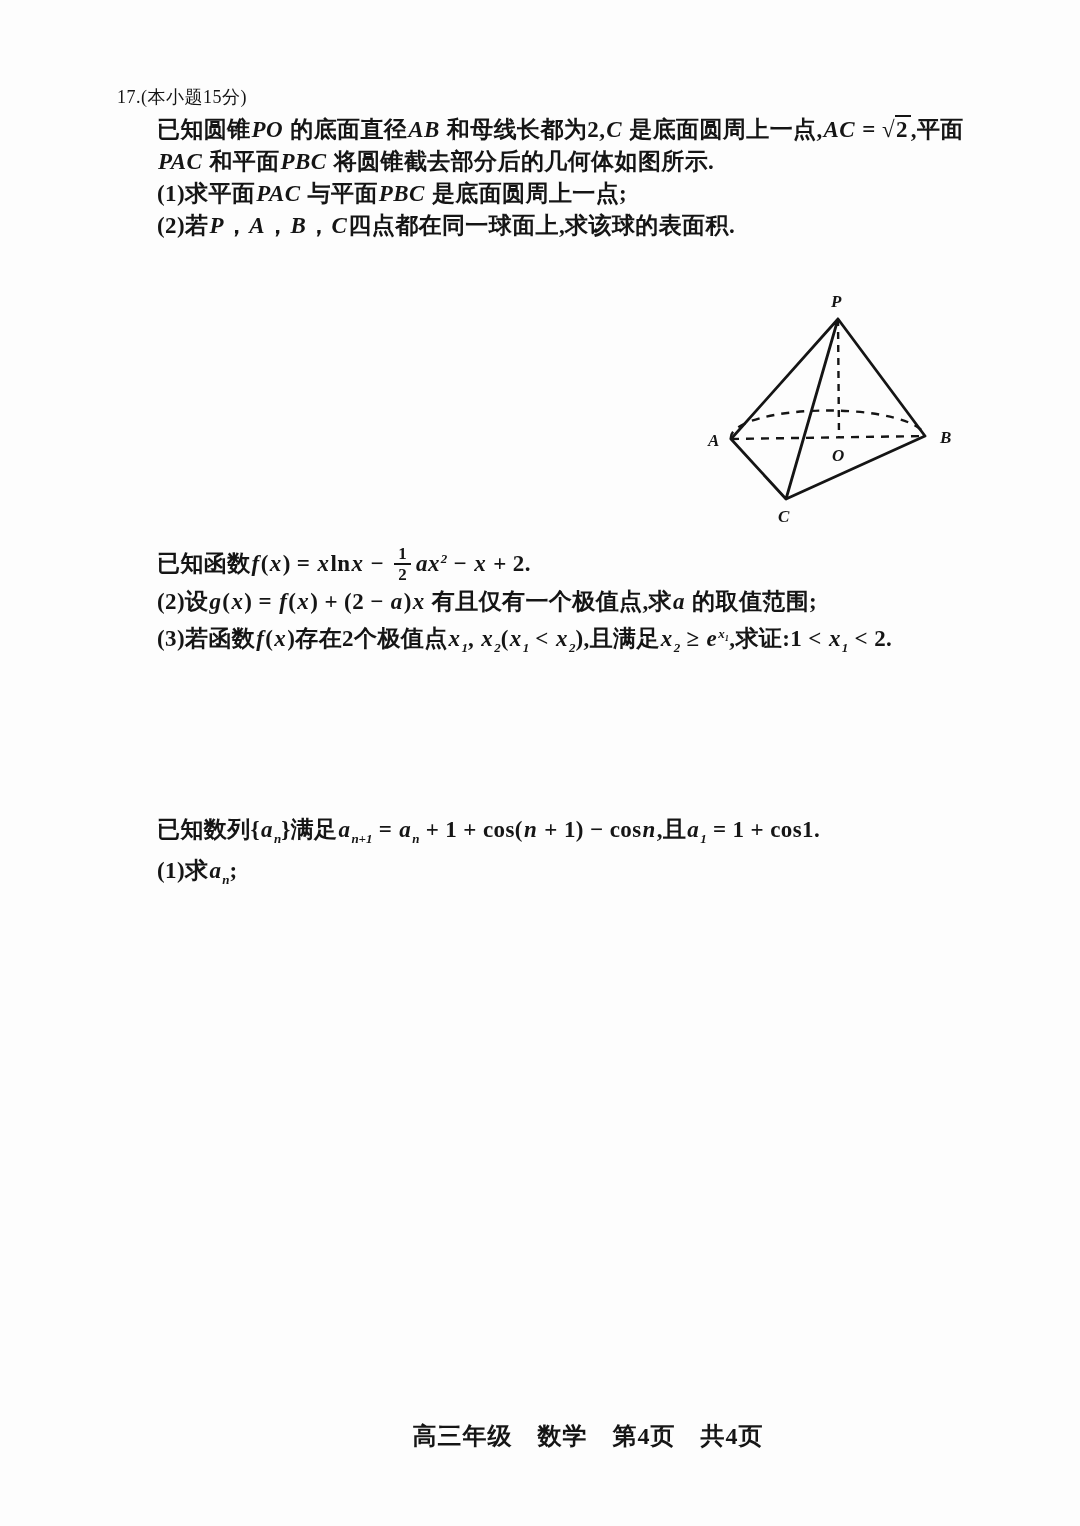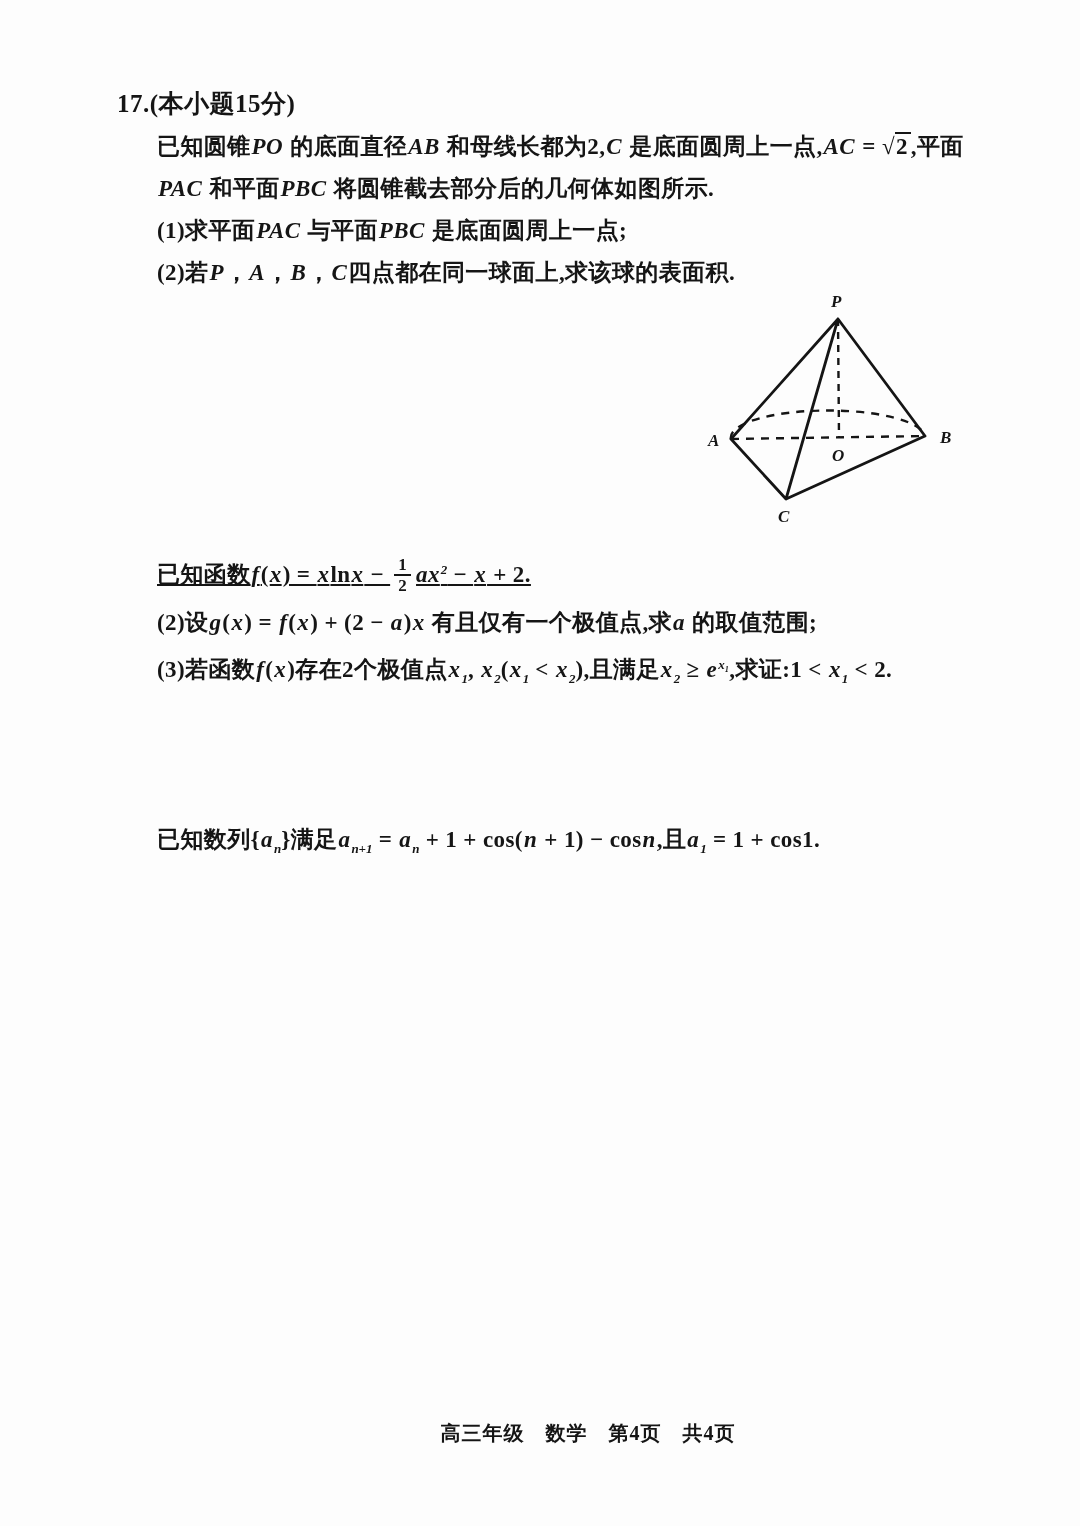--- a/index.html
+++ b/index.html
@@ -8,28 +8,28 @@
     background: #fdfdfd;
     color: #151515;
     font-family: "Liberation Serif", "DejaVu Serif", serif;
     font-weight: 700;
     position: relative;
     overflow: hidden;
   }
   .page { position: absolute; inset: 0; }
 
   .problem { position: absolute; left: 117px; right: 55px; }
-  .p-header { font-size: 25px; line-height: 34px; font-weight: 700; letter-spacing: 0.5px; margin-top: 7px; }
+  .p-header { font-size: 18px; line-height: 34px; font-weight: 400; letter-spacing: 0.5px; }
   .p-body { display: block; }
-  .line { margin-left: 40px; margin-top: 10px; font-size: 23px; line-height: 32px;
+  .line { margin-left: 40px; font-size: 23px; line-height: 32px;
           letter-spacing: 0.4px; white-space: nowrap; }
   #p17 { top: 80px; }
   #p18 { top: 540px; }
   #p19 { top: 814px; }
-  #p18 .line:first-of-type { margin-top: 14px; text-decoration: underline; }
+  #p18 .line:first-of-type { margin-top: 3px; }
 
   .tx { font-style: normal; }
   i.m { font-family: "Liberation Serif", "DejaVu Serif", serif; font-style: italic; padding: 0 1px; }
   sub.m { font-size: 13px; font-style: italic; vertical-align: -6px; letter-spacing: 0; }
   sup.m { font-size: 13px; font-style: italic; vertical-align: 8px; letter-spacing: 0; }
 
   .frac { display: inline-flex; flex-direction: column; align-items: center;
           vertical-align: middle; margin: 0 4px; transform: translateY(-2px); }
   .frac .num, .frac .den { display: block; font-size: 17px; line-height: 19px; padding: 0 4px; font-style: normal; }
   .frac .den { border-top: 2.2px solid #151515; }
@@ -38,21 +38,21 @@
   .sqrt .rad { font-style: normal; font-weight: 700; }
   .sqrt .radicand { border-top: 2.2px solid #151515; padding: 0 3px 0 1px; font-style: normal; }
 
   .figure { position: absolute; left: 688px; top: 291px; width: 292px; height: 248px; }
   .figure svg { width: 100%; height: 100%; }
   .fig-label { font-family: "Liberation Serif", "DejaVu Serif", serif;
                font-size: 17px; font-weight: 700; font-style: italic; fill: #151515; }
 
   .footer { position: absolute; top: 1420px; left: 0; width: 1080px;
             text-align: center; padding-left: 96px;
-            font-size: 20px; font-weight: 700; letter-spacing: 1px; }
+            font-size: 24px; font-weight: 700; letter-spacing: 1px; }
 </style>
 </head>
 <body>
 
 <div class="page">
 
   <section class="problem" id="p17">
     <div class="p-header">17.(本小题15分)</div>
     <div class="p-body">
         <div class="line"><span class="tx">已知圆锥</span><i class="m">PO</i><span class="tx"> 的底面直径</span><i class="m">AB</i><span class="tx"> 和母线长都为2,</span><i class="m">C</i><span class="tx"> 是底面圆周上一点,</span><i class="m">AC</i><span class="tx"> = </span><span class="sqrt"><span class="rad">√</span><span class="radicand">2</span></span><span class="tx">,平面</span></div>
@@ -86,18 +86,19 @@
             <span class="den">2</span>
           </span><i class="m">ax</i><sup class="m">2</sup><span class="tx"> − </span><i class="m">x</i><span class="tx"> + 2.</span></div>
         <div class="line"><span class="tx">(2)设</span><i class="m">g</i><span class="tx">(</span><i class="m">x</i><span class="tx">) = </span><i class="m">f</i><span class="tx">(</span><i class="m">x</i><span class="tx">) + (2 − </span><i class="m">a</i><span class="tx">)</span><i class="m">x</i><span class="tx"> 有且仅有一个极值点,求</span><i class="m">a</i><span class="tx"> 的取值范围;</span></div>
         <div class="line"><span class="tx">(3)若函数</span><i class="m">f</i><span class="tx">(</span><i class="m">x</i><span class="tx">)存在2个极值点</span><i class="m">x</i><sub class="m">1</sub><span class="tx">, </span><i class="m">x</i><sub class="m">2</sub><span class="tx">(</span><i class="m">x</i><sub class="m">1</sub><span class="tx"> &lt; </span><i class="m">x</i><sub class="m">2</sub><span class="tx">),且满足</span><i class="m">x</i><sub class="m">2</sub><span class="tx"> ≥ </span><i class="m">e</i><sup class="m">x₁</sup><span class="tx">,求证:1 &lt; </span><i class="m">x</i><sub class="m">1</sub><span class="tx"> &lt; 2.</span></div>
       </div>
   </section>
 
   <section class="problem" id="p19">
     <div class="p-body">
         <div class="line"><span class="tx">已知数列{</span><i class="m">a</i><sub class="m">n</sub><span class="tx">}满足</span><i class="m">a</i><sub class="m">n+1</sub><span class="tx"> = </span><i class="m">a</i><sub class="m">n</sub><span class="tx"> + 1 + cos(</span><i class="m">n</i><span class="tx"> + 1) − cos</span><i class="m">n</i><span class="tx">,且</span><i class="m">a</i><sub class="m">1</sub><span class="tx"> = 1 + cos1.</span></div>
+        <div class="line"><span class="tx">(1)求</span><i class="m">a</i><sub class="m">n</sub><span class="tx">;</span></div>
       </div>
   </section>
 
   <footer class="footer">高三年级　数学　第4页　共4页</footer>
 
 </div>
 
 </body></html>

